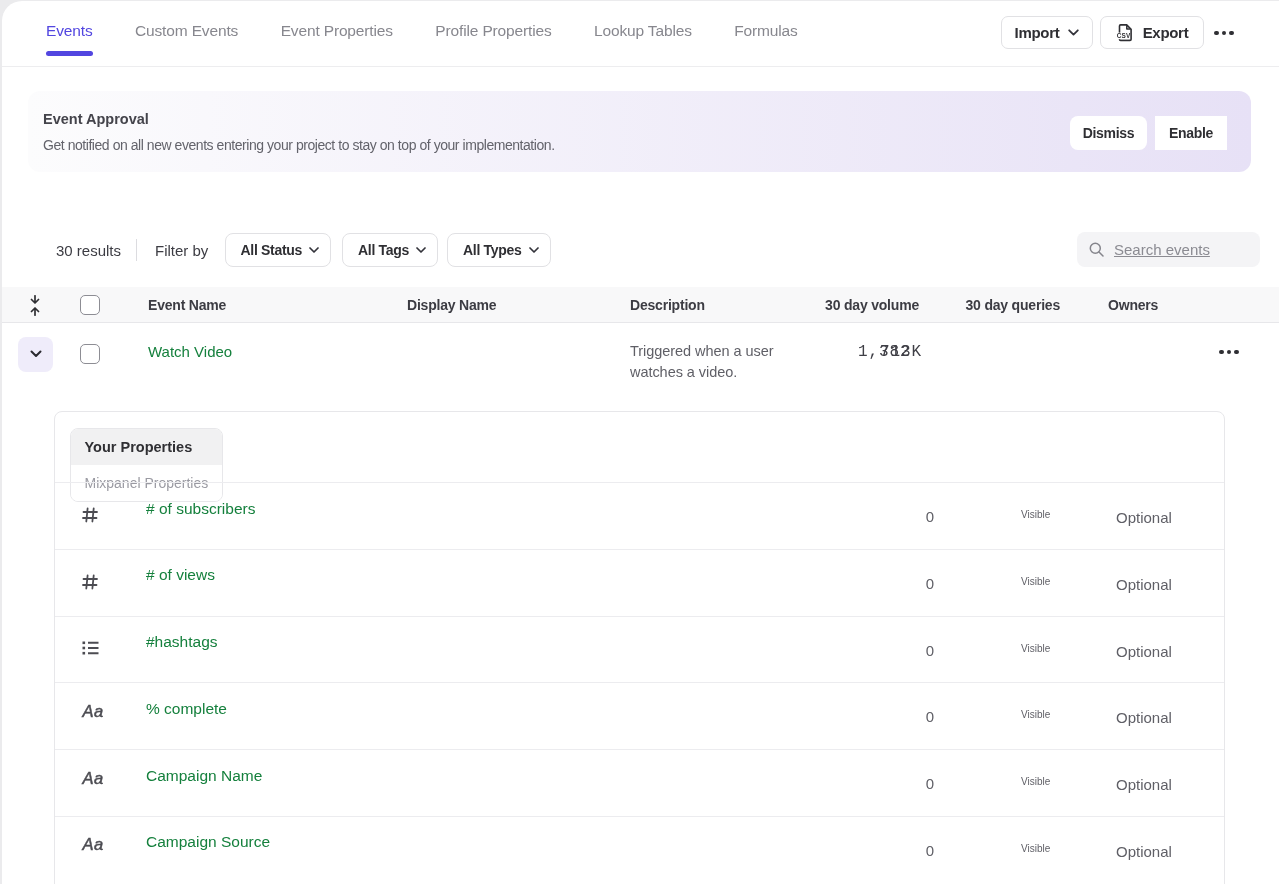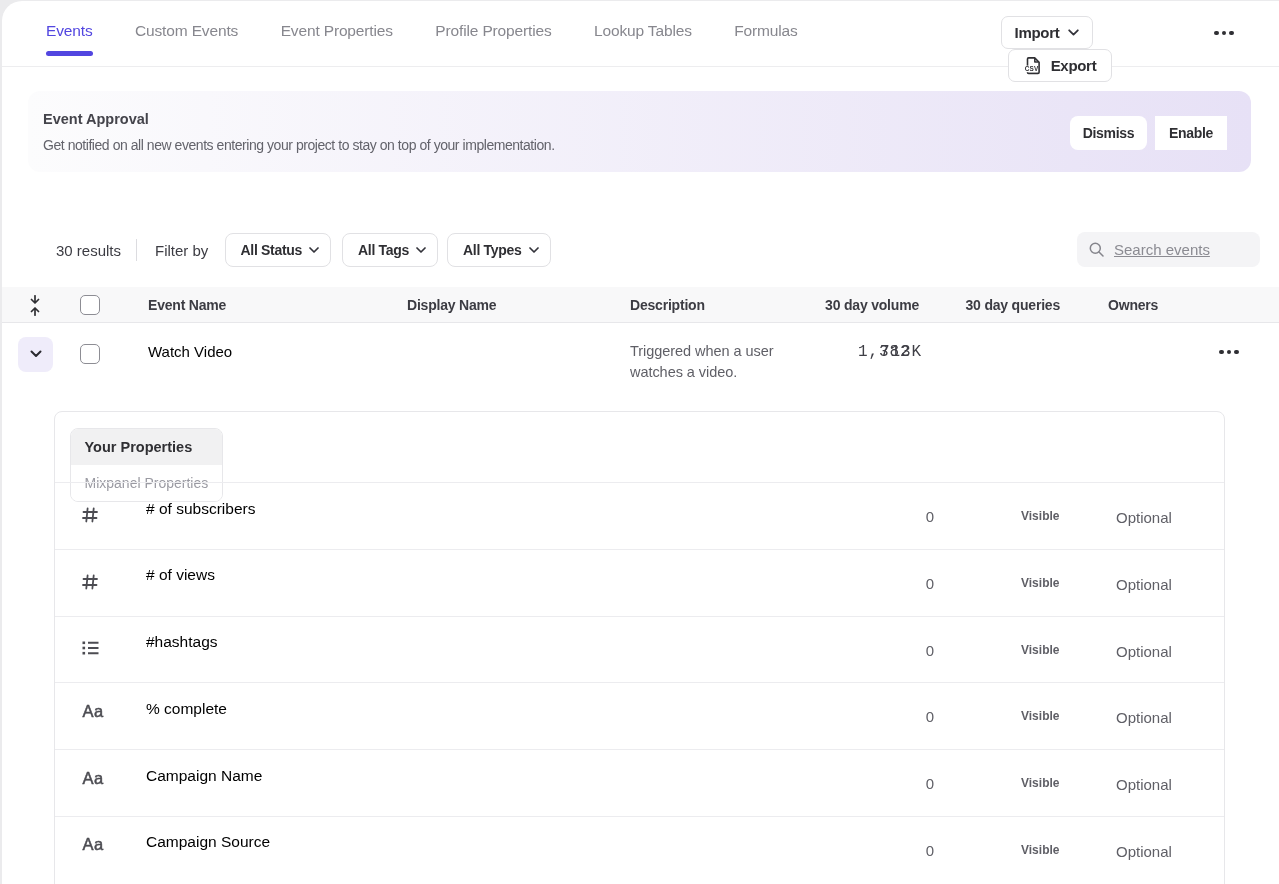--- a/index.html
+++ b/index.html
@@ -6,21 +6,21 @@
 html,body { width:1279px; height:884px; overflow:hidden; }
 body { background:#ebebed; font-family:"Liberation Sans", sans-serif; }
 .page { position:absolute; left:2px; top:1px; width:1277px; height:883px; background:#fff; border-top-left-radius:20px; }
 
 
 .topbar { position:absolute; left:0; top:0; width:100%; height:66px; border-bottom:1px solid #ededef; }
 .tabs { position:absolute; left:44px; top:0; height:66px; display:flex; gap:42.5px; align-items:center; }
 .tab { font-size:15.5px; letter-spacing:-0.15px; color:#87878e; position:relative; height:66px; display:flex; align-items:center; padding-bottom:7px; white-space:nowrap; }
 .tab.active { color:#5246e0; }
 .tab.active::after { content:""; position:absolute; left:0; right:0; bottom:11px; height:5px; border-radius:2.5px; background:#5246e0; }
-.topbtns { position:absolute; left:999px; top:15px; display:flex; align-items:flex-start;flex-direction:column; }
+.topbtns { position:absolute; left:999px; top:15px; display:flex; align-items:center; }
 .btn { display:flex; align-items:center; justify-content:center; height:33px; border:1px solid #e1e1e4; border-radius:7px; background:#fff; font-size:15px; font-weight:700; letter-spacing:-0.3px; color:#2f2f33; }
 .btn-import { width:92px; gap:9px; }
 .btn-export { width:104px; gap:9px; margin-left:7px; }
 
 
 .banner { position:absolute; left:26px; top:90px; width:1223px; height:81px; border-radius:12px; background:linear-gradient(90deg,#fcfcfd 0%, #e7e1f6 100%); }
 .b-title { position:absolute; left:15px; top:20px; font-size:14.5px; font-weight:700; color:#44444b; }
 .b-sub { position:absolute; left:15px; top:46px; font-size:14px; letter-spacing:-0.45px; color:#63636b; }
 .b-dismiss { position:absolute; left:1068px; top:114.5px; width:77px; height:34px; border:none; border-radius:8px; font-size:14px; }
 .b-enable { position:absolute; left:1153px; top:114.5px; width:72px; height:34px; border:none; border-radius:0; font-size:14px; }
@@ -41,21 +41,21 @@
 .c-name { left:146px; }
 .c-display { left:405px; }
 .c-desc { left:628px; }
 .c-vol { width:200px; right:360px; text-align:right; }
 .c-q { width:200px; right:219px; text-align:right; }
 .c-own { left:1106px; }
 
 .trow { position:absolute; left:0; top:322px; width:100%; height:70px; font-size:15px; }
 .expandbox { position:absolute; left:16px; top:13.5px; width:35px; height:35px; border-radius:8px; background:#efecfa; display:flex; align-items:center; justify-content:center; }
 .checkbox { position:absolute; left:78px; width:20px; height:20px; border:1px solid #8d8d94; border-radius:5px; background:#fff; }
-.link { color:#000000; }
+.link { color:#15803d; }
 .rowname { position:absolute; left:146px; top:19.5px; }
 .rowdesc { position:absolute; left:628px; top:17.5px; font-size:14.5px; letter-spacing:-0.05px; color:#5f5f66; line-height:21px; }
 .num { font-family:"Liberation Mono", monospace; font-size:16px; letter-spacing:0.9px; color:#3f3f46; }
 .rowvol { position:absolute; width:200px; right:357px; top:19.5px; text-align:right;padding-left:38px; }
 .rowq { position:absolute; width:200px; right:221px; top:19.5px; text-align:left; }
 .dots { color:#2f2f33; }
 .dots { display:flex; gap:3px; }
 .dots span { display:inline-block; width:4.6px; height:4.6px; border-radius:50%; background:#2f2f33; }
 .dots span:last-child { margin-right:0; }
 .topdots { position:absolute; left:1212px; top:29.5px; }
@@ -64,25 +64,25 @@
 
 .panel { position:absolute; left:52px; top:410px; width:1171px; height:500px; border:1px solid #e7e7ea; border-radius:8px; background:#fff; }
 .seg { position:absolute; left:15px; top:16px; display:flex; border-radius:8px; border:1px solid #e7e7ea; overflow:hidden;flex-direction:column; }
 .seg .s { height:36px; display:flex; align-items:center; }
 .seg .s.on { background:#f1f1f2; color:#2f2f33; font-weight:700; font-size:14.5px; padding:0 13.5px; }
 .seg .s.off { background:#fff; color:#9a9aa2; font-size:14px; padding:0 13.5px; }
 .prows { position:absolute; left:0; top:70px; width:100%; }
 .prow { position:relative; height:66.75px; border-top:1px solid #ececef; }
 .ic-hash { position:absolute; left:27px; top:24px; }
 .ic-list { position:absolute; left:26.5px; top:24px; }
-.ic-aa { position:absolute; left:26px; top:18.5px; width:24px; text-align:center; color:#4c4c52; font-weight:400; font-size:16.5px; letter-spacing:0.3px; -webkit-text-stroke:0.5px #4c4c52; }
+.ic-aa { position:absolute; left:26px; top:18.5px; width:24px; text-align:center; color:#4c4c52; font-weight:400; font-size:16.5px; letter-spacing:0.3px;font-style:italic; -webkit-text-stroke:0.5px #4c4c52; }
 
 .pname { position:absolute; left:91px; top:16.5px; font-size:15.5px; }
 .pzero { position:absolute; right:290px; top:25px; font-size:15px; color:#5f5f66; }
-.pvis { position:absolute; left:966px; top:26px; font-size:12px; color:#5f5f66;font-weight:bold; }
+.pvis { position:absolute; left:966px; top:26px; font-size:10px; color:#5f5f66; }
 .popt { position:absolute; left:1061px; top:26px; font-size:15px; color:#5f5f66; }
 </style>
 </head>
 <body>
 <div class="page">
   <div class="topbar">
     <div class="tabs">
       <div class="tab active">Events</div>
       <div class="tab">Custom Events</div>
       <div class="tab">Event Properties</div>

